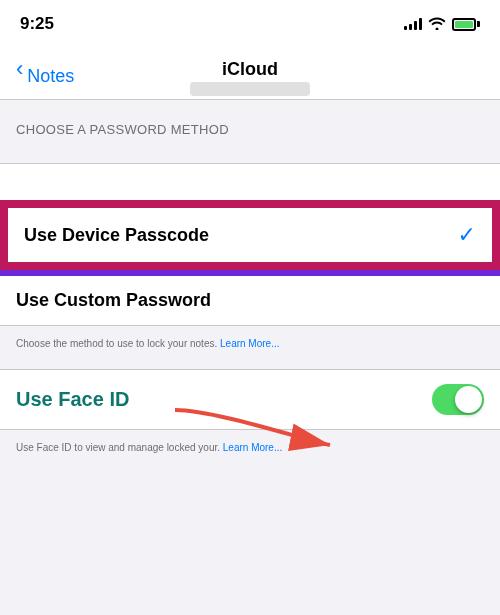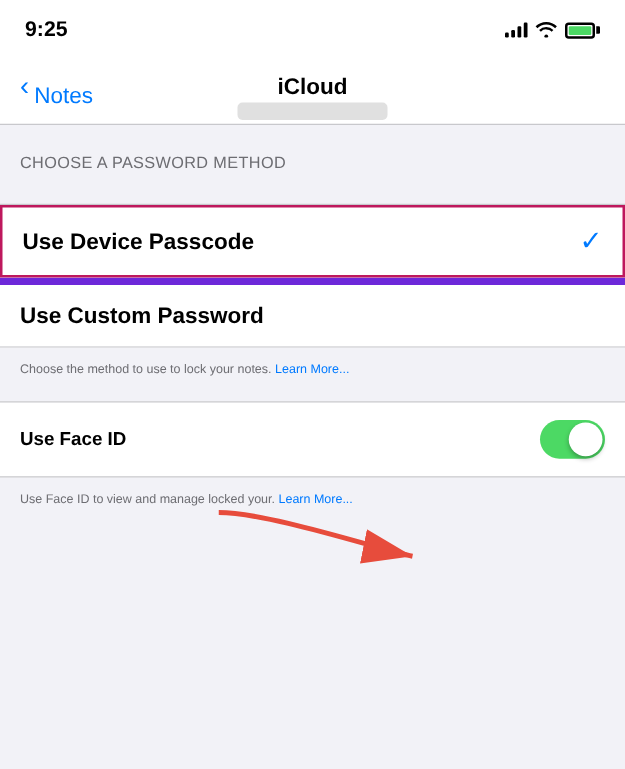--- a/index.html
+++ b/index.html
@@ -198,23 +198,23 @@
     }
 
     .toggle-row {
       display: flex;
       align-items: center;
       justify-content: space-between;
       padding: 14px 16px;
     }
 
     .toggle-label {
-      font-size: 15px;
+      font-size: 20px;
       font-weight: 600;
-      color: #000000;
+      color: #0f766e;
     }
 
     
     .toggle-switch {
       width: 52px;
       height: 31px;
       background: #4cd964;
       border-radius: 15.5px;
       position: relative;
       cursor: pointer;
@@ -266,21 +266,21 @@
     <span class="nav-back-label">Notes</span>
   </div>
   <span class="nav-title">iCloud</span>
   <div class="nav-subtitle-blur"></div>
 </div>
 
 <div class="section-header">CHOOSE A PASSWORD METHOD</div>
 
 <div class="list-container">
 
-  <div class="list-item" style="border: 2px solid #be185d; position: relative;">
+  <div class="list-item" style="border: 8px solid #be185d; position: relative; margin-top: 36px;">
     <span class="list-item-label">Use Device Passcode</span>
     <span class="checkmark">✓</span>
   </div>
 
   <div class="list-item" style="border-bottom: none; border-top: 6px solid #6d28d9;">
     <span class="list-item-label">Use Custom Password</span>
   </div>
 </div>
 
 <div class="description-block">

